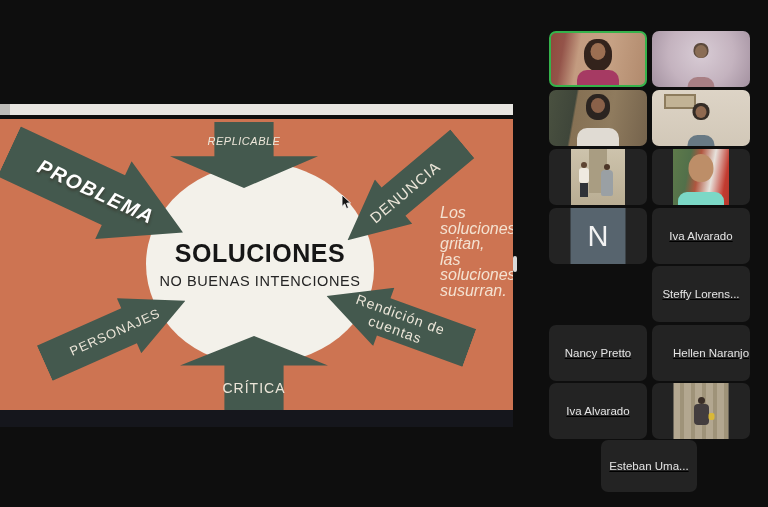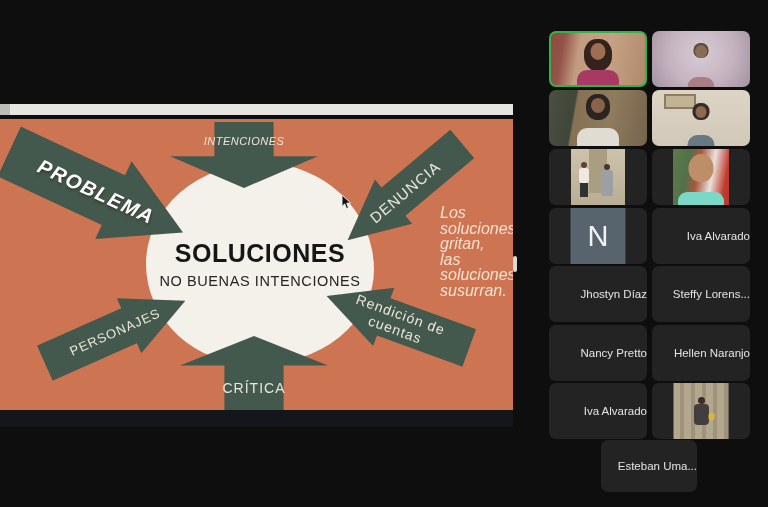--- a/index.html
+++ b/index.html
@@ -35,21 +35,21 @@
   .lbl-personajes{top:50%;transform:translateY(-50%);font-size:13px;}
   .lbl-critica{top:44px;font-size:14px;}
 
   .quote{position:absolute;left:440px;top:86px;width:84px;z-index:4;font-style:italic;
         font-size:16px;line-height:15.5px;color:#f4e2d1;}
   .cursor{position:absolute;left:341px;top:76px;z-index:9;}
 
   
   .tile{position:absolute;width:98px;height:56px;border-radius:7px;background:#232323;overflow:hidden;}
   .tile.active{border:2px solid #35b24b;}
-  .namecard{display:flex;align-items:center;justify-content:flex-end;}
+  .namecard{display:flex;align-items:center;justify-content:center;text-decoration:underline;}
   .namecard span{color:#e4e4e4;font-size:11.5px;white-space:nowrap;}
   .initial-sq{position:absolute;left:50%;top:0;transform:translateX(-50%);width:55px;height:100%;
         background:#57646e;display:flex;align-items:center;justify-content:center;}
   .initial-sq span{color:#f2f2f2;font-size:29px;font-weight:400;}
 
   .head,.hair,.torso{position:absolute;left:50%;transform:translateX(-50%);}
   .hair{border-radius:45%;}
   .head{border-radius:50%;}
   .torso{border-radius:10px 10px 0 0;}
 
@@ -104,21 +104,21 @@
   <div class="slide">
     <div class="blob"></div>
 
     <div class="arrow-wrap" style="left:0;top:30px;width:192px;height:86px;transform:rotate(25deg);">
       <div class="arrow-shape a-right"></div>
       <span class="arrow-label lbl-problema">PROBLEMA</span>
     </div>
 
     <div class="arrow-wrap" style="left:170px;top:3px;width:148px;height:66px;">
       <div class="arrow-shape a-down"></div>
-      <span class="arrow-label lbl-replicable">INTENCIONES</span>
+      <span class="arrow-label lbl-replicable">REPLICABLE</span>
     </div>
 
     <div class="arrow-wrap" style="left:330px;top:44px;width:150px;height:58px;transform:rotate(-40deg);">
       <div class="arrow-shape a-left"></div>
       <span class="arrow-label lbl-denuncia">DENUNCIA</span>
     </div>
 
     <div class="arrow-wrap" style="left:322px;top:172px;width:152px;height:62px;transform:rotate(20deg);">
       <div class="arrow-shape a-left"></div>
       <span class="arrow-label lbl-rendicion"><span>Rendición de</span><br>
@@ -200,23 +200,20 @@
 
   <div class="tile" style="left:549px;top:208px;">
     <div class="initial-sq">
       <span>N</span>
     </div>
   </div>
   <div class="tile namecard" style="left:652px;top:208px;">
     <span>Iva Alvarado</span>
   </div>
 
-  <div class="tile namecard" style="left:549px;top:266px;">
-    <span>Jhostyn Díaz</span>
-  </div>
   <div class="tile namecard" style="left:549px;top:325px;">
     <span>Nancy Pretto</span>
   </div>
 
   <div class="tile namecard" style="left:652px;top:266px;">
     <span>Steffy Lorens...</span>
   </div>
   <div class="tile namecard" style="left:652px;top:325px;padding-left:20px;">
     <span>Hellen Naranjo</span>
   </div>

